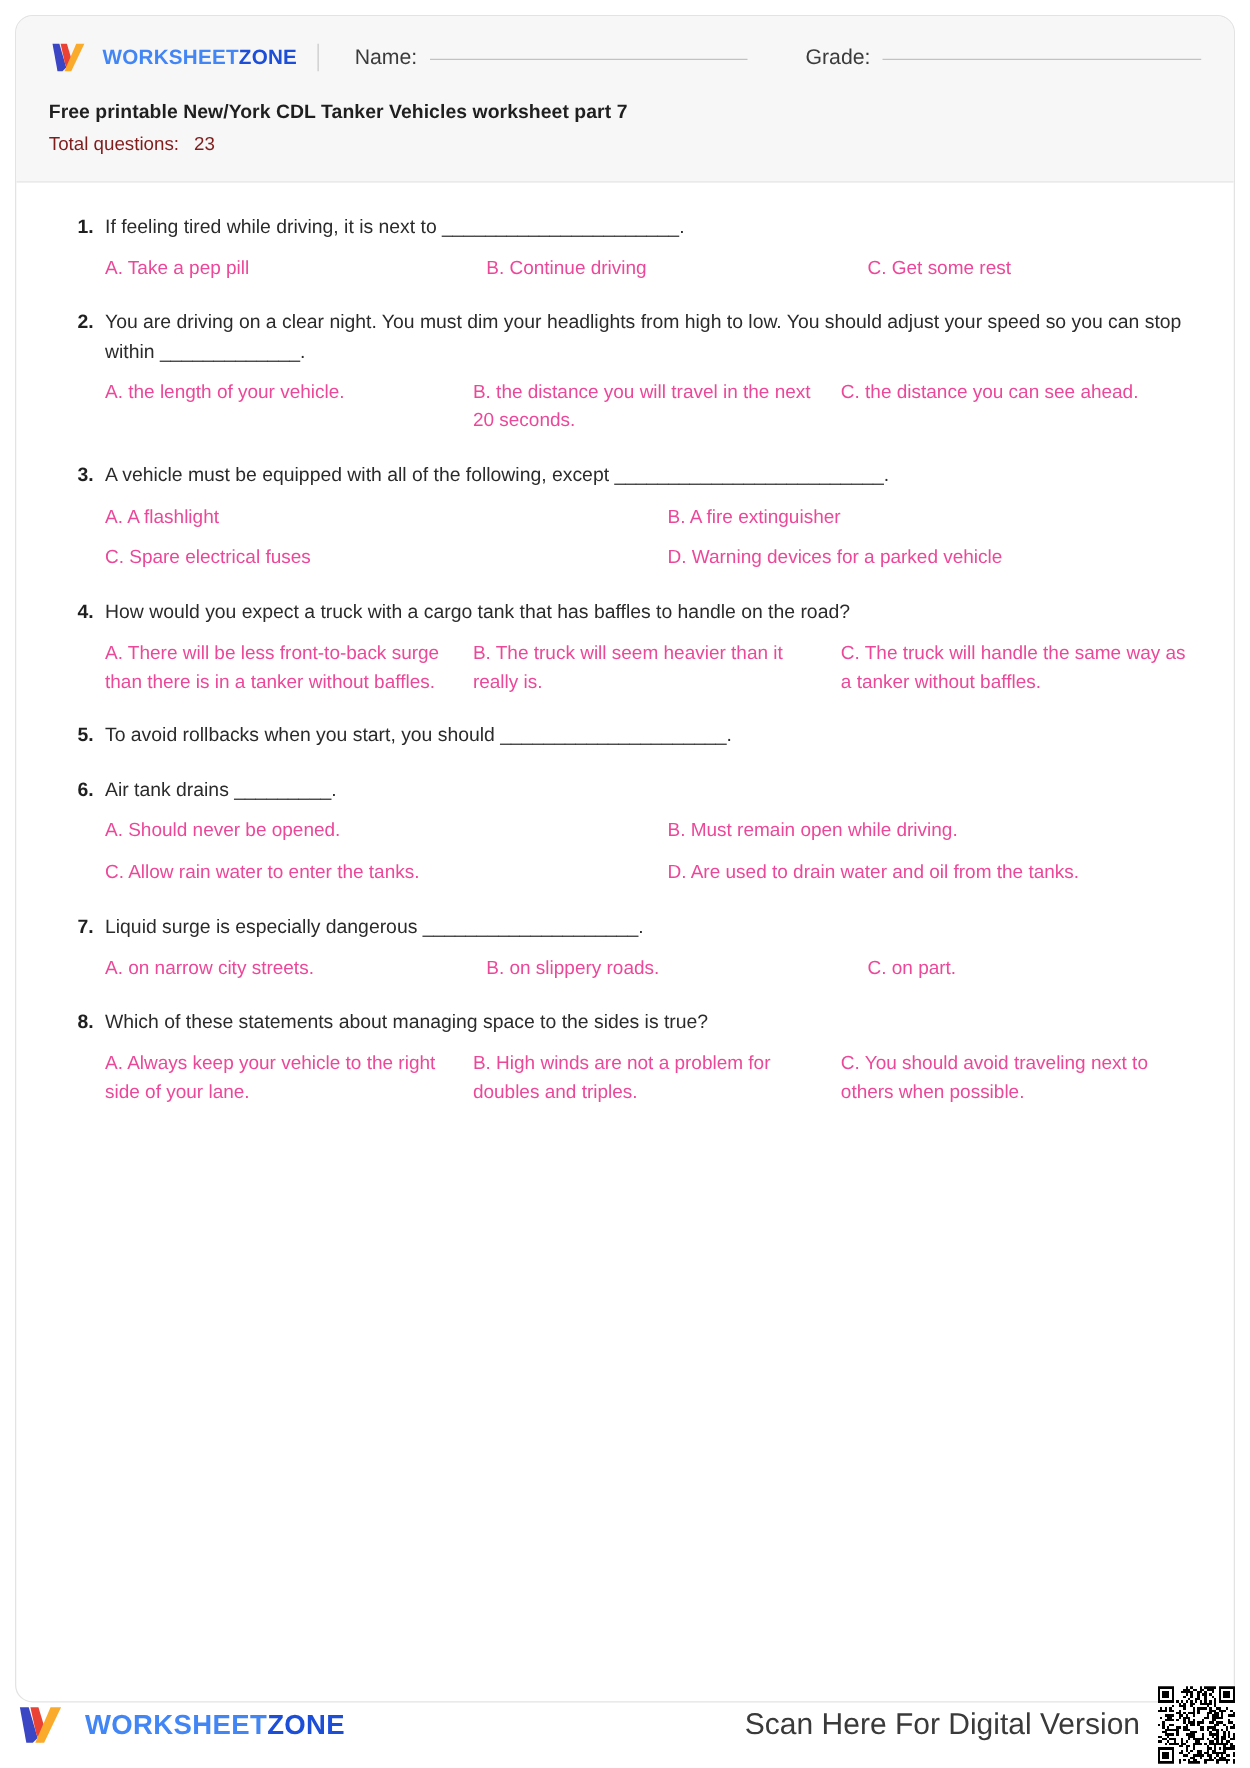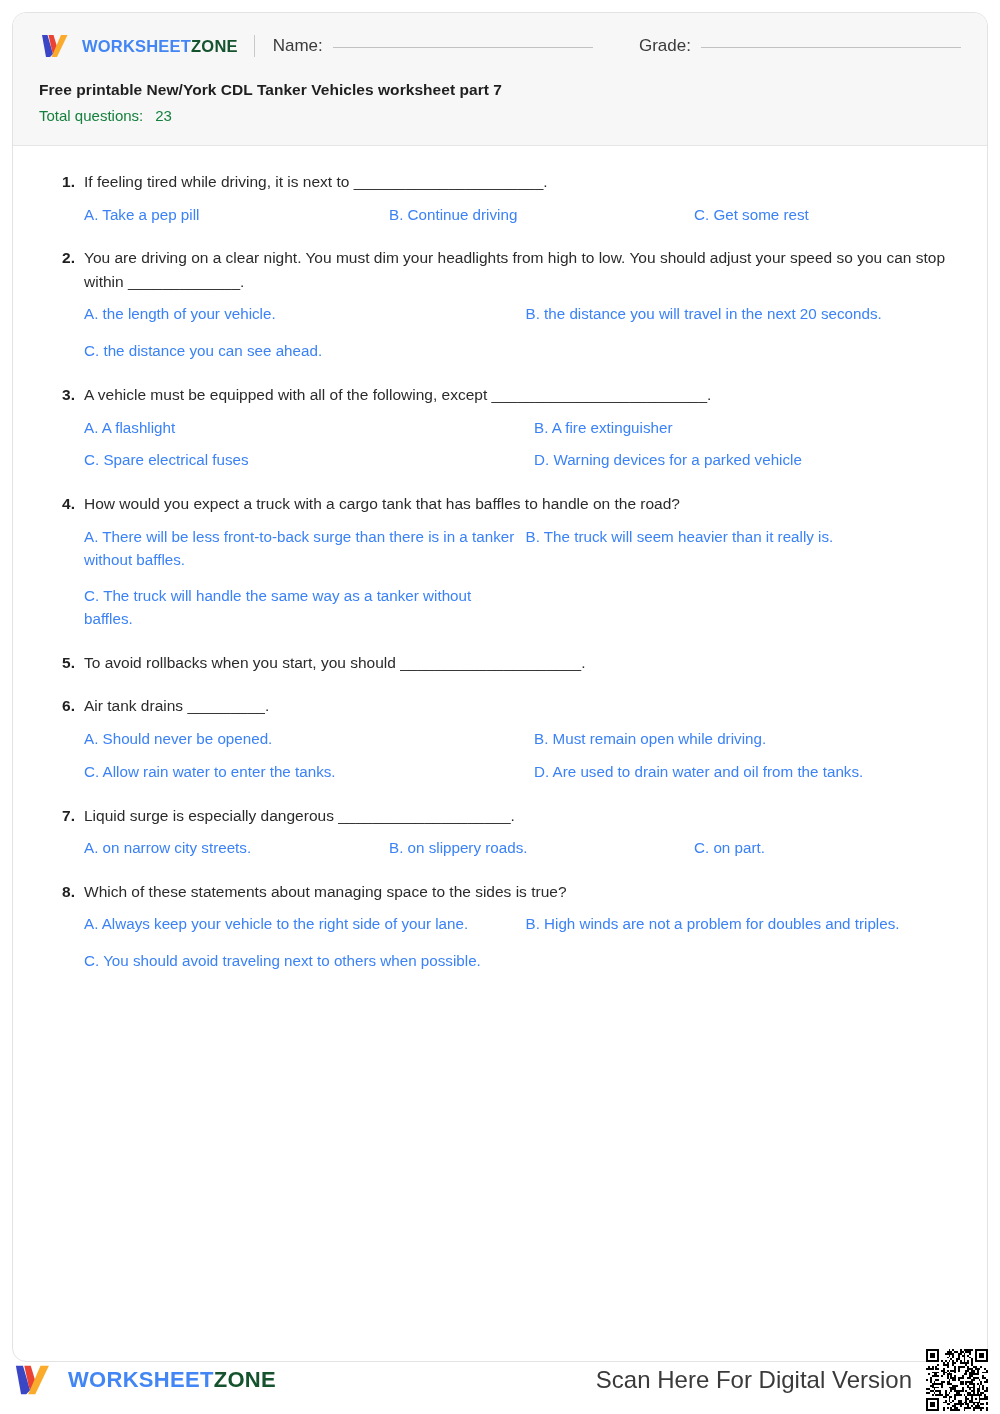--- a/index.html
+++ b/index.html
@@ -62,21 +62,21 @@
     width: 34px;
     height: 26px;
   }
   .logo-text {
     font-size: 16.5px;
     font-weight: bold;
     letter-spacing: 0.2px;
     white-space: nowrap;
   }
   .logo-text .lt-a { color: #4285f4; }
-  .logo-text .lt-b { color: #14532d; }
+  .logo-text .lt-b { color: #1d4ed8; }
 
   .logo-sep {
     width: 1px;
     height: 22px;
     background: #c9c9c9;
     margin: 0 18px 0 16px;
     flex: 0 0 auto;
   }
 
   .field {
@@ -92,34 +92,34 @@
     white-space: nowrap;
   }
   .field-rule {
     flex: 1 1 auto;
     height: 1px;
     background: #c2c2c2;
     margin-left: 10px;
     position: relative;
     top: -3px;
   }
-  .field-name { max-width: 420px; }
+  .field-name { max-width: 420px; margin-left: 11px; }
   .field-grade { max-width: 340px; margin-left: 46px; }
 
   .header-title {
     margin-top: 18px;
     font-size: 15.5px;
     font-weight: bold;
     color: #1f1f1f;
     letter-spacing: 0.05px;
   }
   .header-sub {
     margin-top: 8px;
     font-size: 15px;
-    color: #15803d;
+    color: #7f1d1d;
   }
   .header-sub .count {
     margin-left: 12px;
   }
 
   
   .card-body {
     padding: 24px 30px 0 30px;
     box-sizing: border-box;
   }
@@ -148,28 +148,28 @@
     line-height: 1.52;
     color: #2b2b2b;
   }
 
   .opts {
     margin-top: 10px;
     display: grid;
     row-gap: 14px;
     column-gap: 10px;
   }
-  .opts.cols-1 { grid-template-columns: 1fr 1fr; }
+  .opts.cols-1 { grid-template-columns: 1fr 1fr 1fr; }
   .opts.cols-2 { grid-template-columns: 440px 1fr; gap: 10px; }
   .opts.cols-3 { grid-template-columns: 295px 295px 1fr; }
 
   .opt {
     font-size: 15.2px;
     line-height: 1.5;
-    color: #3b82f6;
+    color: #ec4899;
   }
 
   
   .footer {
     position: absolute;
     left: 12px;
     right: 12px;
     bottom: 8px;
     height: 52px;
     display: flex;

